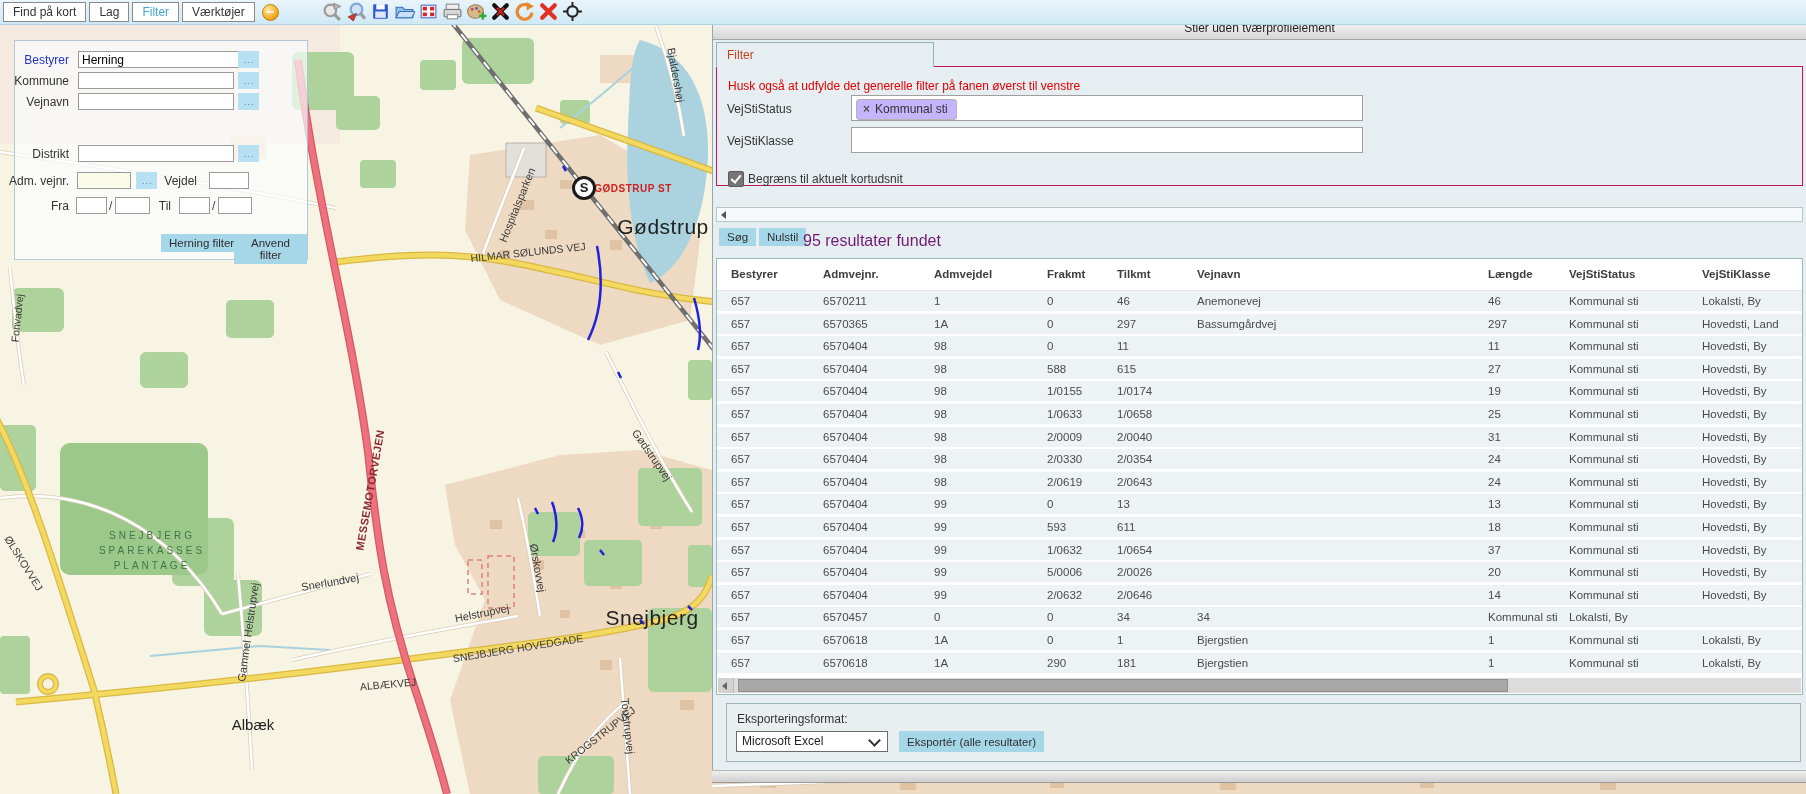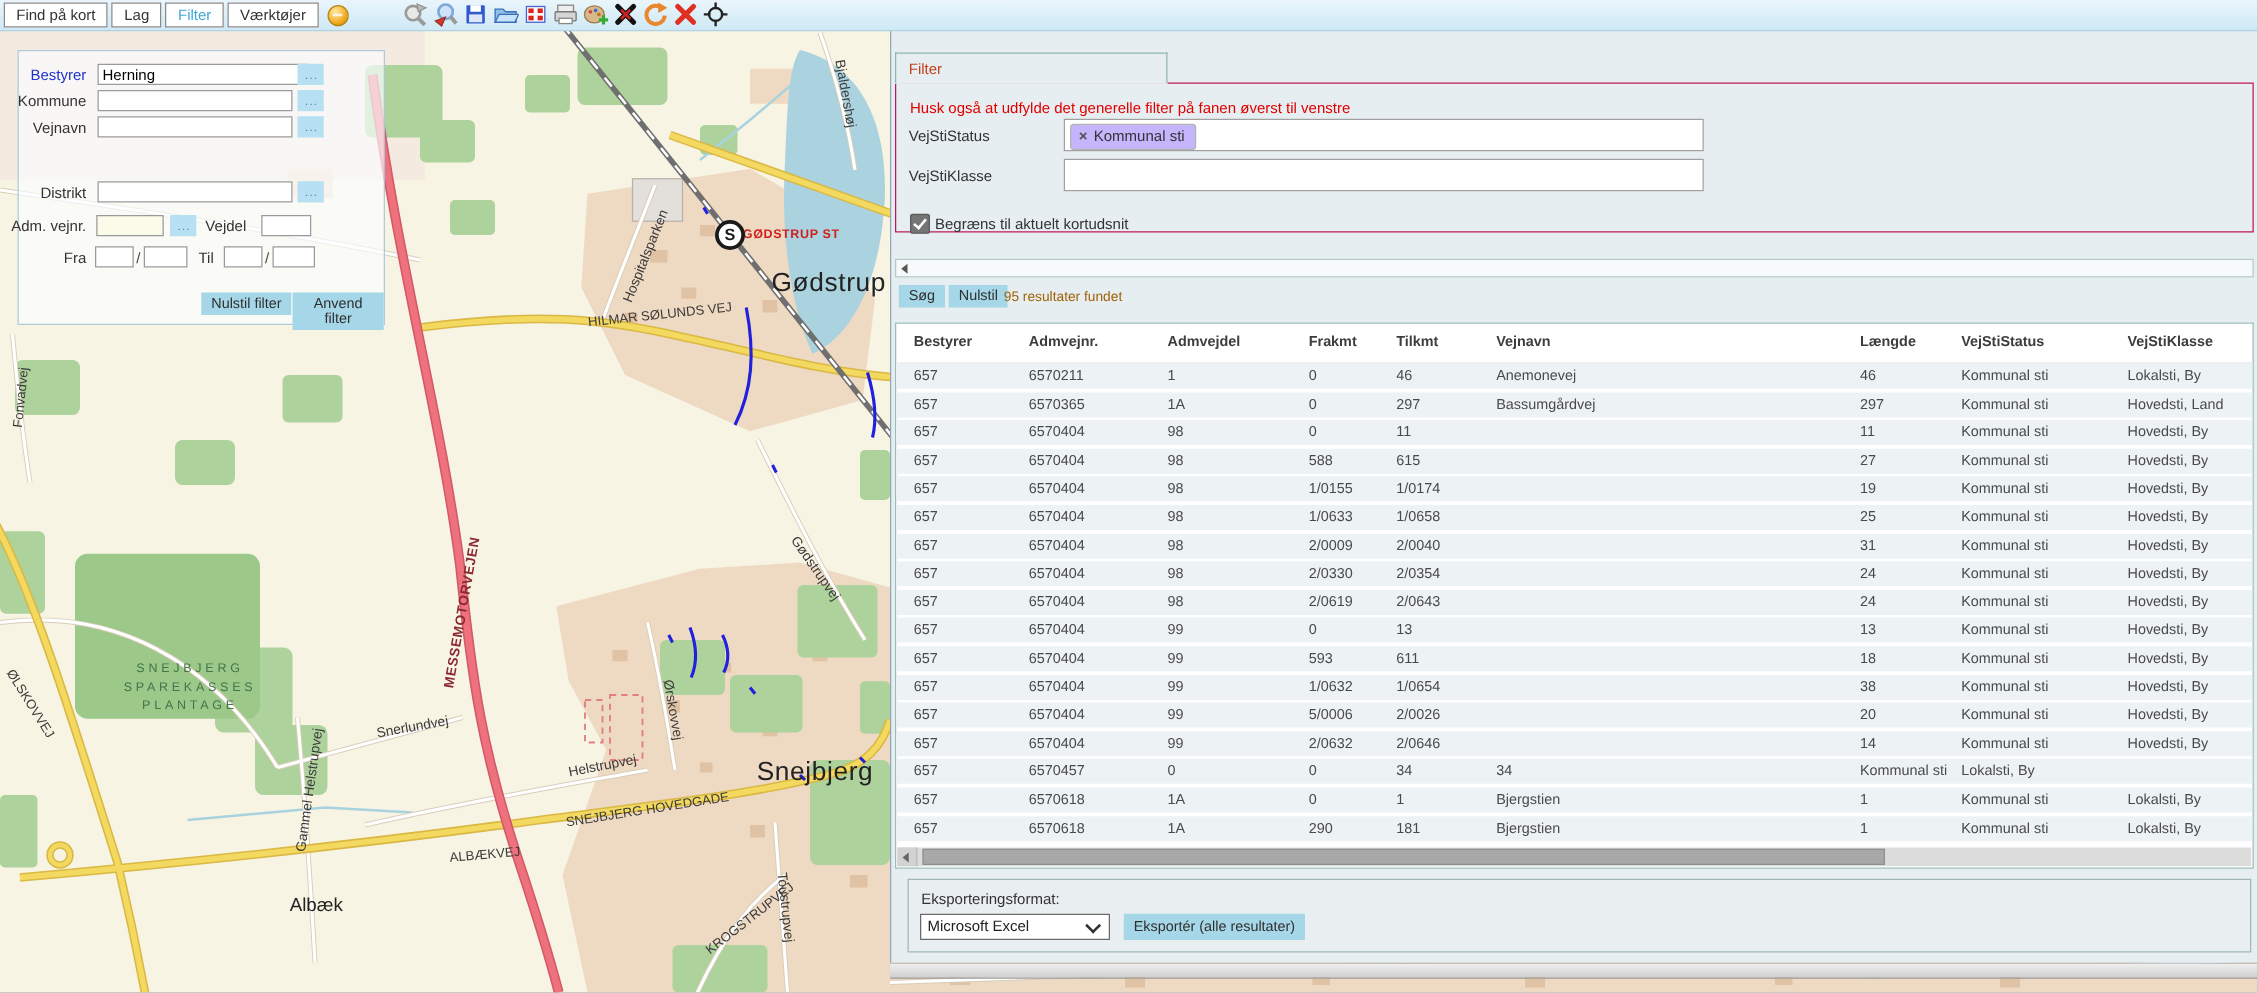--- a/index.html
+++ b/index.html
@@ -74,21 +74,21 @@
       border:1px solid #5a5a5a;border-radius:2px;cursor:pointer;}
   .cb::after{content:"";position:absolute;left:4px;top:1px;width:4px;height:8px;
       border:solid #fff;border-width:0 2px 2px 0;transform:rotate(40deg);}
   .cblabel{position:absolute;left:31px;top:105px;color:#333;}
   .hstrip{position:absolute;left:3px;top:189px;width:1087px;height:15px;background:#f7fafa;
           border:1px solid #b5c8c4;box-sizing:border-box;}
   .arrow-left{position:absolute;left:4px;top:3px;width:0;height:0;
           border-top:4px solid transparent;border-bottom:4px solid transparent;
           border-right:5px solid #555;}
   .actionrow .btn{position:absolute;top:210px;}
-  .rescount{position:absolute;left:90px;top:214px;color:#a16207;font-size:11px;}
+  .rescount{position:absolute;left:90px;top:214px;color:#701a75;font-size:16px;}
 
   
   .rtable{position:absolute;left:3px;top:240px;width:1087px;height:437px;background:#fff;
           border:1px solid #9bbcb6;box-sizing:border-box;overflow:hidden;}
   .tgrid{display:grid;grid-template-columns:106px 111px 113px 70px 80px 291px 81px 133px 1fr;}
   .tgrid > :first-child{padding-left:14px;}
   .thead{height:31px;line-height:31px;font-weight:bold;color:#3d3d3d;font-size:11.5px;
          border-bottom:1px solid #e6e6e6;}
   .rows{position:absolute;left:0;right:0;top:32px;}
   .trow{height:20px;line-height:20px;margin-bottom:2.6px;background:#edf3f5;
@@ -368,25 +368,26 @@
 
     <span class="lp-label" style="top:158px">Fra</span>
     <input class="lp-input" style="left: 61px; top: 156px; width: 31px;">
     <span style="position:absolute;left:94px;top:158px;color:#444">/</span>
     <input class="lp-input" style="left: 100px; top: 156px; width: 35px;">
     <span class="lp-label" style="right:136px;top:158px">Til</span>
     <input class="lp-input" style="left: 164px; top: 156px; width: 31px;">
     <span style="position:absolute;left:197px;top:158px;color:#444">/</span>
     <input class="lp-input" style="left: 203px; top: 156px; width: 34px;">
 
-    <button class="btn lp-btn" style="left:146px">Nulstil filter</button>
+    <button class="btn lp-btn" style="left:146px">Herning filter</button>
     <button class="btn lp-btn" style="left:219px">Anvend filter</button>
   </div>
 
   <div class="rpanel">
+    <div class="rtitle">Stier uden tværprofilelement</div>
     <div class="rtab">Filter</div>
 
     <div class="fbox">
       <div class="warn">Husk også at udfylde det generelle filter på fanen øverst til venstre</div>
       <span class="flabel" style="top:35px">VejStiStatus</span>
       <div class="chipwrap" style="top:28px">
         <span class="chip"><span class="x">×</span><span>Kommunal sti</span></span>
       </div>
       <span class="flabel" style="top:67px">VejStiKlasse</span>
       <input class="finput" style="top: 60px;" value="">
@@ -538,21 +539,21 @@
             <div class="tcell">Kommunal sti</div>
             <div class="tcell">Hovedsti, By</div>
           </div>
           <div class="tgrid trow">
             <div class="tcell">657</div>
             <div class="tcell">6570404</div>
             <div class="tcell">99</div>
             <div class="tcell">1/0632</div>
             <div class="tcell">1/0654</div>
             <div class="tcell"></div>
-            <div class="tcell">38</div>
+            <div class="tcell">37</div>
             <div class="tcell">Kommunal sti</div>
             <div class="tcell">Hovedsti, By</div>
           </div>
           <div class="tgrid trow">
             <div class="tcell">657</div>
             <div class="tcell">6570404</div>
             <div class="tcell">99</div>
             <div class="tcell">5/0006</div>
             <div class="tcell">2/0026</div>
             <div class="tcell"></div>

